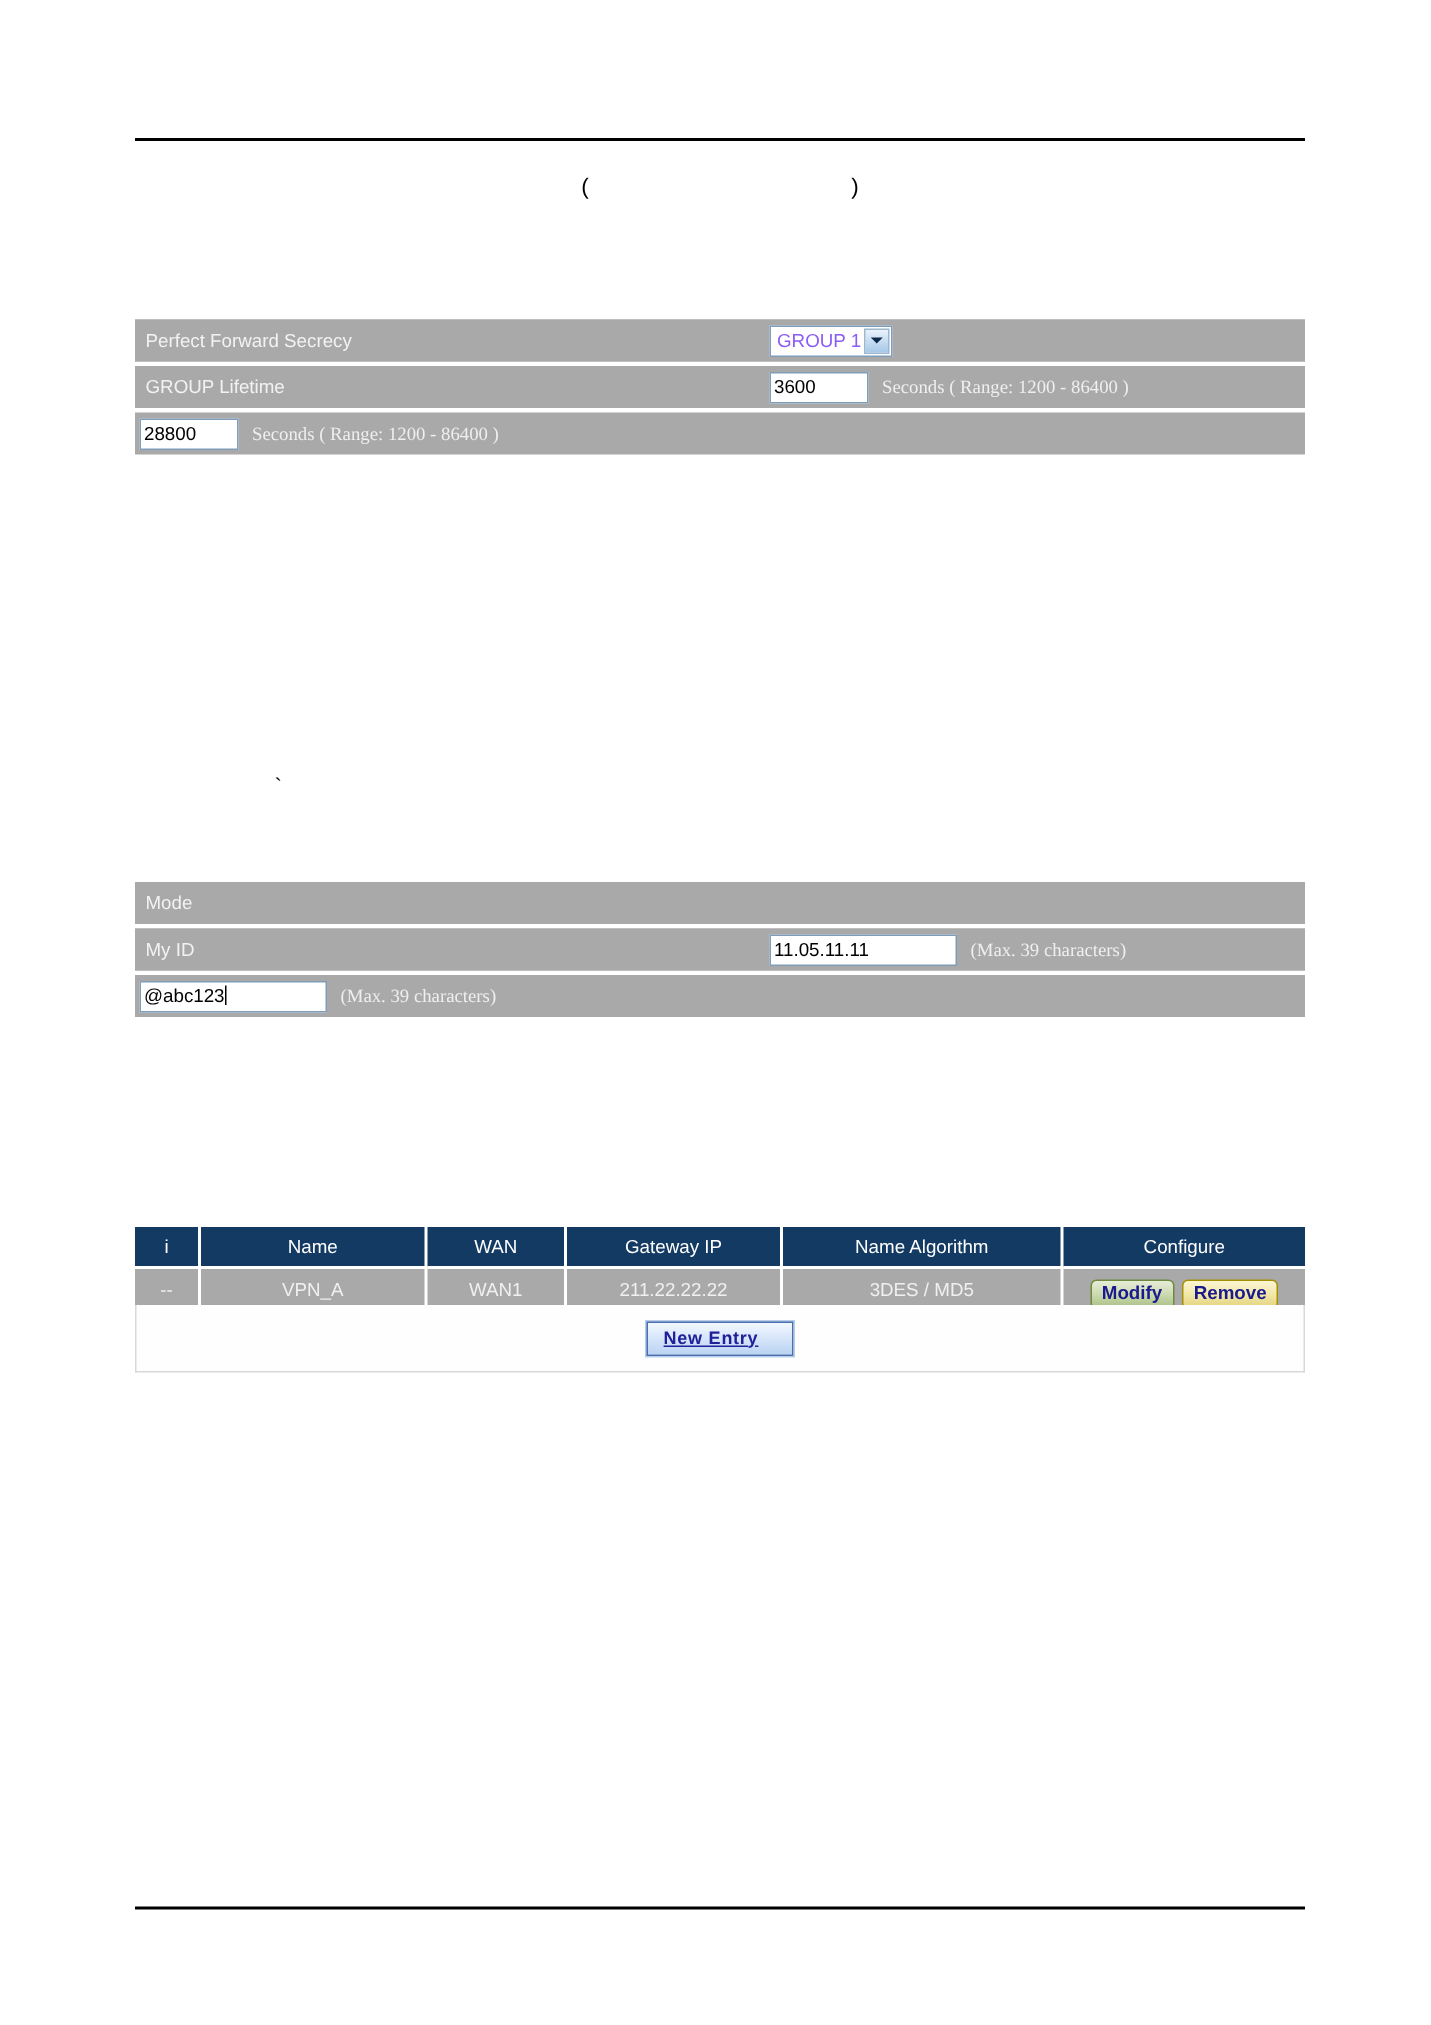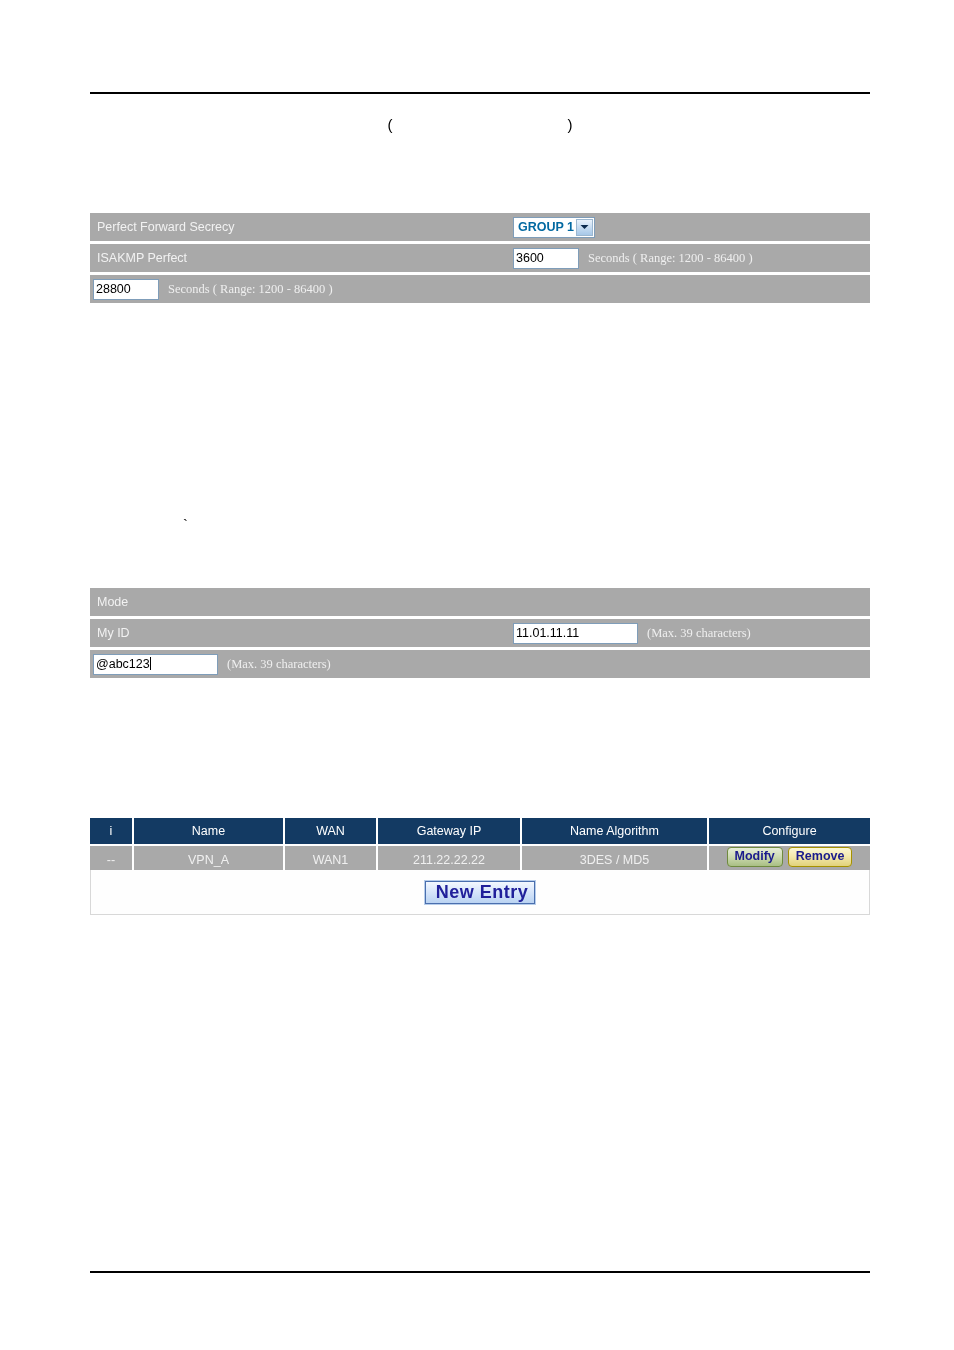--- a/index.html
+++ b/index.html
@@ -126,25 +126,24 @@
     width: 82px;
     height: 21px;
     background: #ffffff;
     border: 1px solid #7f9db9;
     box-sizing: border-box;
     display: flex;
     align-items: center;
   }
   .xp-select .sel-text {
     font-size: 12.5px;
-    color: #0369a1;
+    color: #8b5cf6;
     padding-left: 4px;
     line-height: 19px;
     white-space: nowrap;
-    font-weight: bold;
   }
   .xp-select .sel-arrow {
     position: absolute;
     right: 1px;
     top: 1px;
     width: 17px;
     height: 17px;
     background: linear-gradient(to bottom, #eaf2fb 0%, #c8ddf2 48%, #a7c8e8 100%);
     border: 1px solid #9cb7d0;
     box-sizing: border-box;
@@ -233,21 +232,21 @@
     border-top: none;
     box-sizing: border-box;
     display: flex;
     align-items: center;
     justify-content: center;
   }
 
   
   .cfg-cell {
     display: flex;
-    align-items: flex-start;
+    align-items: flex-end;
     justify-content: center;
     gap: 5px;
     height: 26px;
   }
   .btn-mini {
     font-size: 12.5px;
     font-weight: bold;
     padding: 1px 7px 2px 7px;
     border-radius: 4px;
     line-height: 15px;
@@ -257,29 +256,30 @@
     color: #1a1a8c;
     background: linear-gradient(to bottom, #e6ecd8 0%, #cfdcb4 45%, #a9bf84 100%);
     border: 1px solid #6f8a3f;
   }
   .btn-remove {
     color: #1a1a8c;
     background: linear-gradient(to bottom, #fbf6d2 0%, #f3e9ae 45%, #e2d27a 100%);
     border: 1px solid #a59100;
   }
   .btn-newentry {
-    font-size: 18px;
+    font-size: 12px;
     font-weight: bold;
     color: #20209a;
     letter-spacing: 0.5px;
     background: linear-gradient(to bottom, #f3f8ff 0%, #dbe8fb 40%, #bad3f2 100%);
     border: 1px solid #4a6fae;
-    padding: 2px 6px 3px 10px;
+    padding: 2px 22px 3px 10px;
     box-shadow: 0 0 0 1px #b7cdea;
     line-height: 16px;
+    text-decoration: underline;
   }
 </style>
 </head>
 <body>
 
 <div class="rule top"></div>
 
 <div class="header-line">
   <span class="paren-open">(</span><span class="paren-close">)</span>
 </div>
@@ -294,21 +294,21 @@
         <span class="sel-arrow">
           <svg width="9" height="6" viewBox="0 0 9 6">
               <path d="M0.5 1 L4.5 5 L8.5 1 Z" fill="#0c2a4d"></path>
             </svg>
         </span>
       </div>
     </div>
   </div>
 
   <div class="st-row">
-    <div class="st-label">ISAKMP Perfect</div>
+    <div class="st-label">GROUP Lifetime</div>
     <div class="st-value">
       <div class="xp-input w-short">3600</div>
       <span class="st-hint">Seconds  ( Range: 1200 - 86400 )</span>
     </div>
   </div>
 
   <div class="st-row">
     <div class="st-value">
       <div class="xp-input w-short">28800</div>
       <span class="st-hint">Seconds  ( Range: 1200 - 86400 )</span>
@@ -321,21 +321,21 @@
 
 <div class="settings-table" id="id-table" style="top:588px;">
 
   <div class="st-row">
     <div class="st-label">Mode</div>
   </div>
 
   <div class="st-row">
     <div class="st-label">My ID</div>
     <div class="st-value">
-      <div class="xp-input w-mid">11.01.11.11</div>
+      <div class="xp-input w-mid">11.05.11.11</div>
       <span class="st-hint">(Max. 39 characters)</span>
     </div>
   </div>
 
   <div class="st-row">
     <div class="st-value">
       <div class="xp-input w-mid"><span>@abc123</span><span class="caret"></span></div>
       <span class="st-hint">(Max. 39 characters)</span>
     </div>
   </div>

